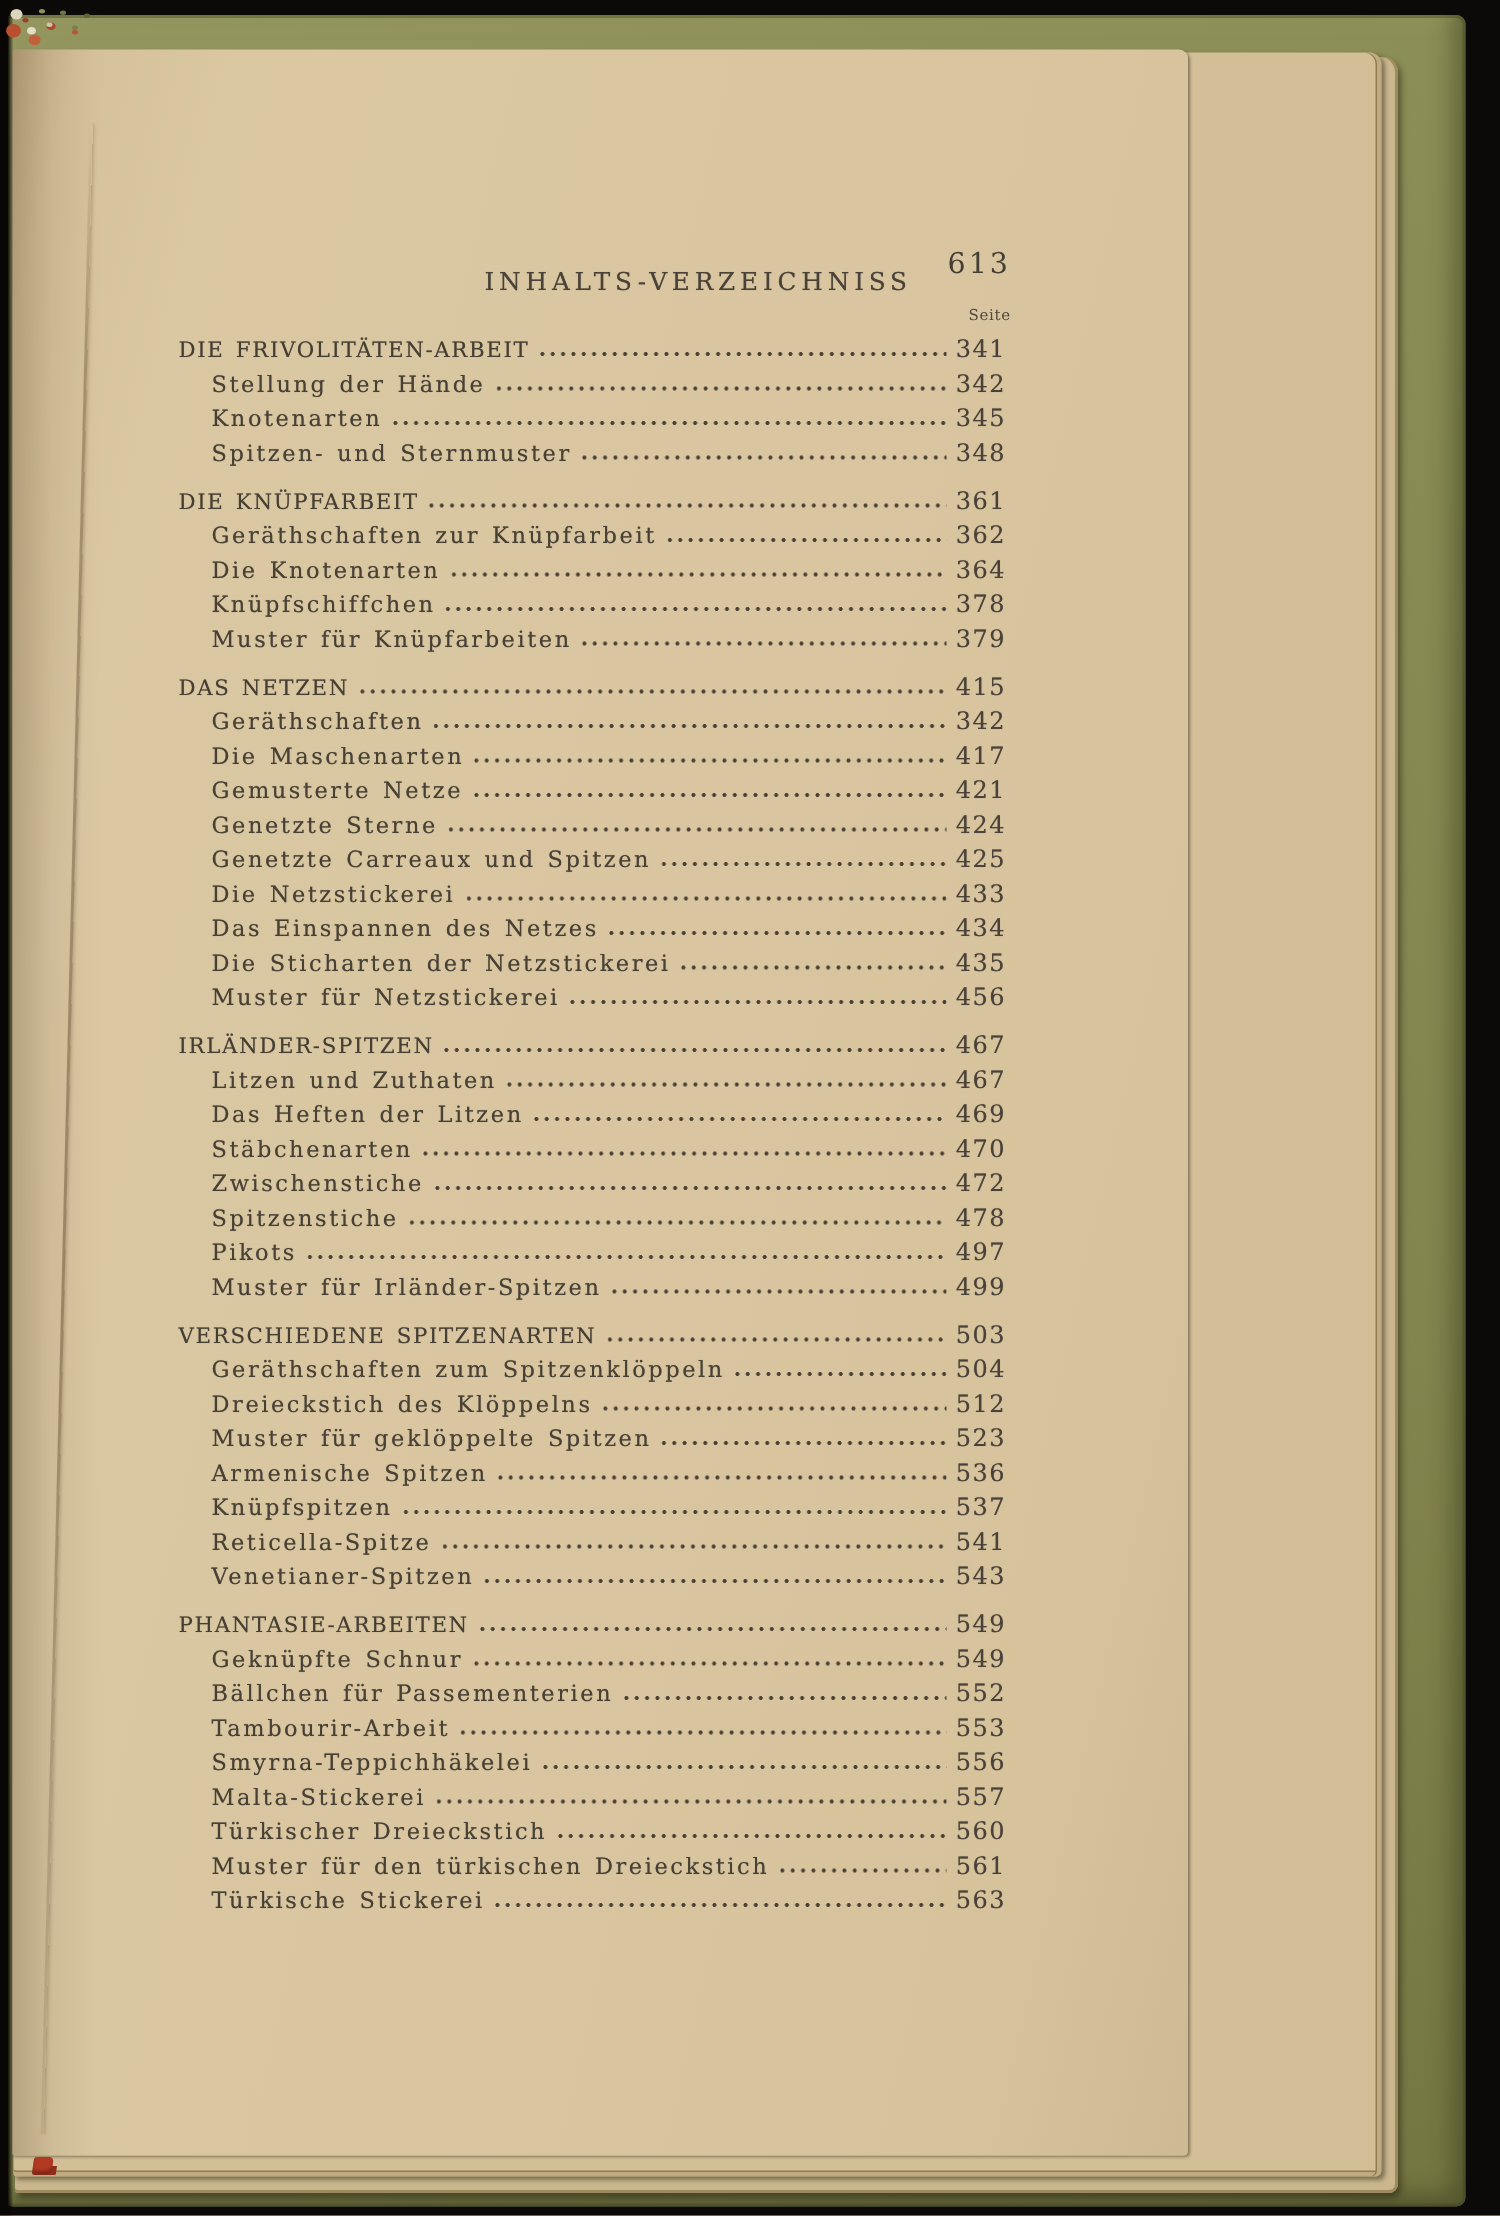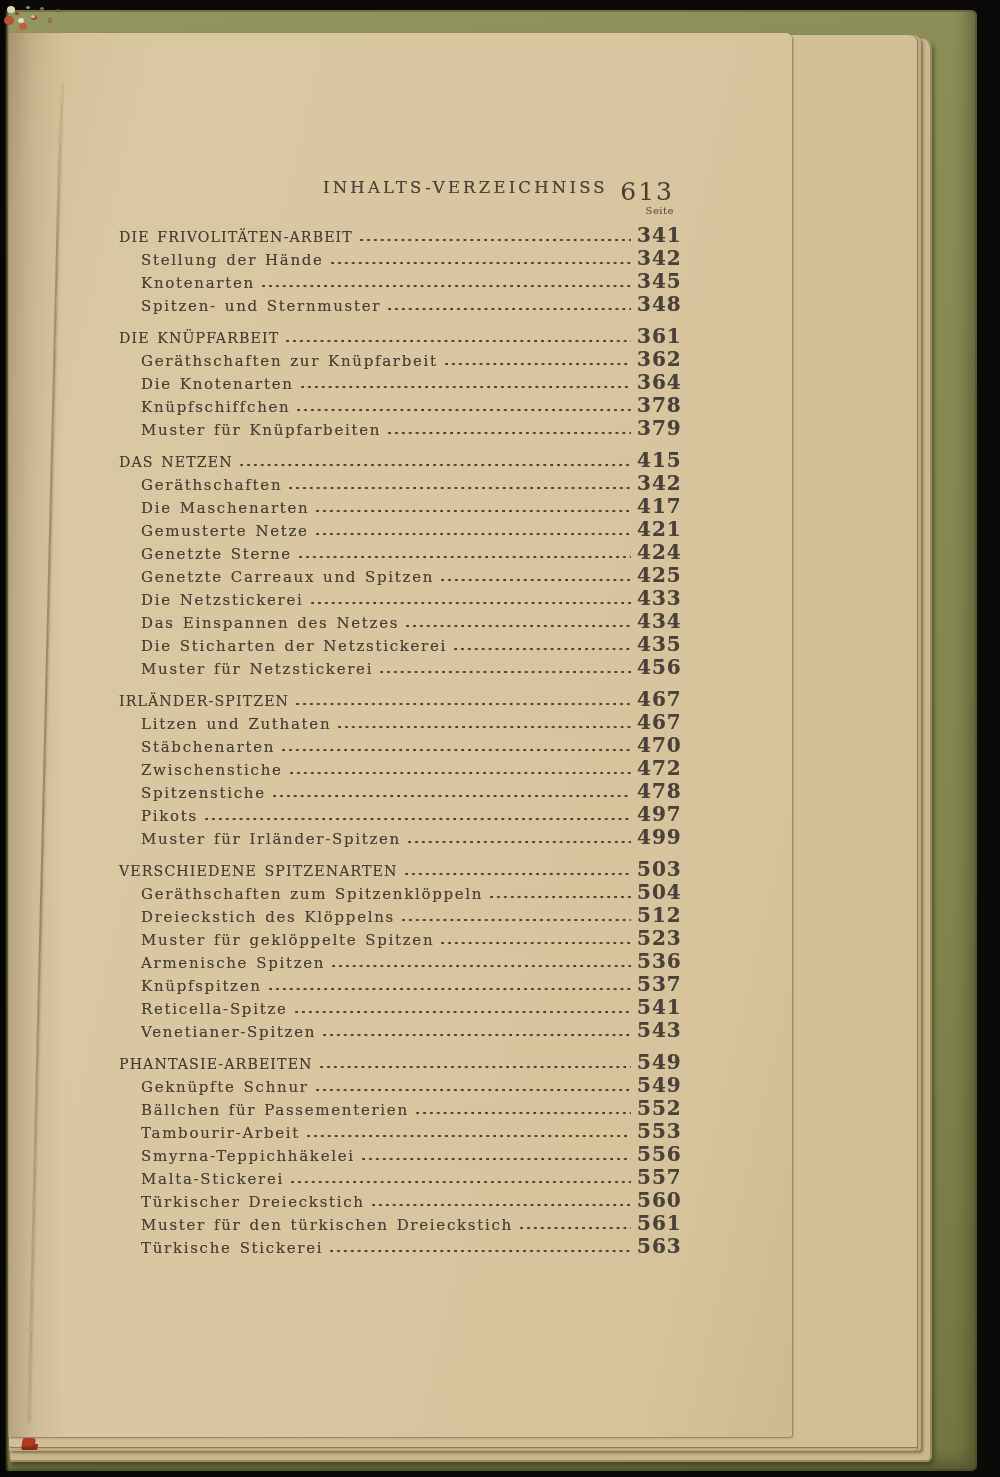--- a/index.html
+++ b/index.html
@@ -58,22 +58,22 @@
   }
 
   
   .header-title {
     position:absolute; left:315px; top:145px;
     font-size:16.5px; letter-spacing:3.2px; word-spacing:2px;
     color:#4a4238; white-space:nowrap;
     text-shadow:0 0 0.5px rgba(74,66,56,0.6);
   }
   .folio {
-    position:absolute; right:118px; top:144px;
-    font-size:25px; letter-spacing:2px; color:#453e34;
+    position:absolute; right:118px; top:132px;
+    font-size:19px; letter-spacing:2px; color:#453e34;
   }
   .seite-label {
     position:absolute; right:118px; top:172px;
     font-size:10px; letter-spacing:0.5px; color:#4f473c;
   }
 
   
   .toc {
     position:absolute; left:111px; right:121px; top:190px;
   }
@@ -91,21 +91,21 @@
   .toc-row.item .entry-label {
     font-size:15px; letter-spacing:1.7px; word-spacing:1.5px; color:#474035;
   }
   .leader {
     flex:1 1 auto; height:4px; margin:0 6px 1px 7px; align-self:baseline;
     background-image:radial-gradient(circle at 1.6px 2px, rgba(60,52,42,0.92) 1.1px, rgba(60,52,42,0) 1.55px);
     background-size:6.9px 4px; background-repeat:repeat-x; background-position:left bottom;
   }
   .pagenum {
     flex:0 0 34px; width:34px; text-align:center;
-    font-size:20px; letter-spacing:1px; color:#4a423a;font-weight:bold;
+    font-size:16px; letter-spacing:1px; color:#4a423a;
   }
 
   
   .floral { position:absolute; left:0; top:3px; width:62px; height:33px; }
   .floral::before {
     content:""; position:absolute; left:4px; top:13px; width:10px; height:9px; border-radius:50%;
     background:#b8502f;
     box-shadow:14px 6px 0 -1px #c2603b, 25px -3px 0 -2px #a84a2c, 41px 1px 0 -3px #b85534, 8px -7px 0 -3px #97402a;
   }
   .floral::after {
@@ -241,20 +241,25 @@
           <span class="entry-label">IRLÄNDER-SPITZEN</span>
           <span class="leader"></span>
           <span class="pagenum">467</span>
         </div>
         <div class="toc-row item">
           <span class="entry-label">Litzen und Zuthaten</span>
           <span class="leader"></span>
           <span class="pagenum">467</span>
         </div>
         <div class="toc-row item">
+          <span class="entry-label">Das Heften der Litzen</span>
+          <span class="leader"></span>
+          <span class="pagenum">469</span>
+        </div>
+        <div class="toc-row item">
           <span class="entry-label">Stäbchenarten</span>
           <span class="leader"></span>
           <span class="pagenum">470</span>
         </div>
         <div class="toc-row item">
           <span class="entry-label">Zwischenstiche</span>
           <span class="leader"></span>
           <span class="pagenum">472</span>
         </div>
         <div class="toc-row item">

